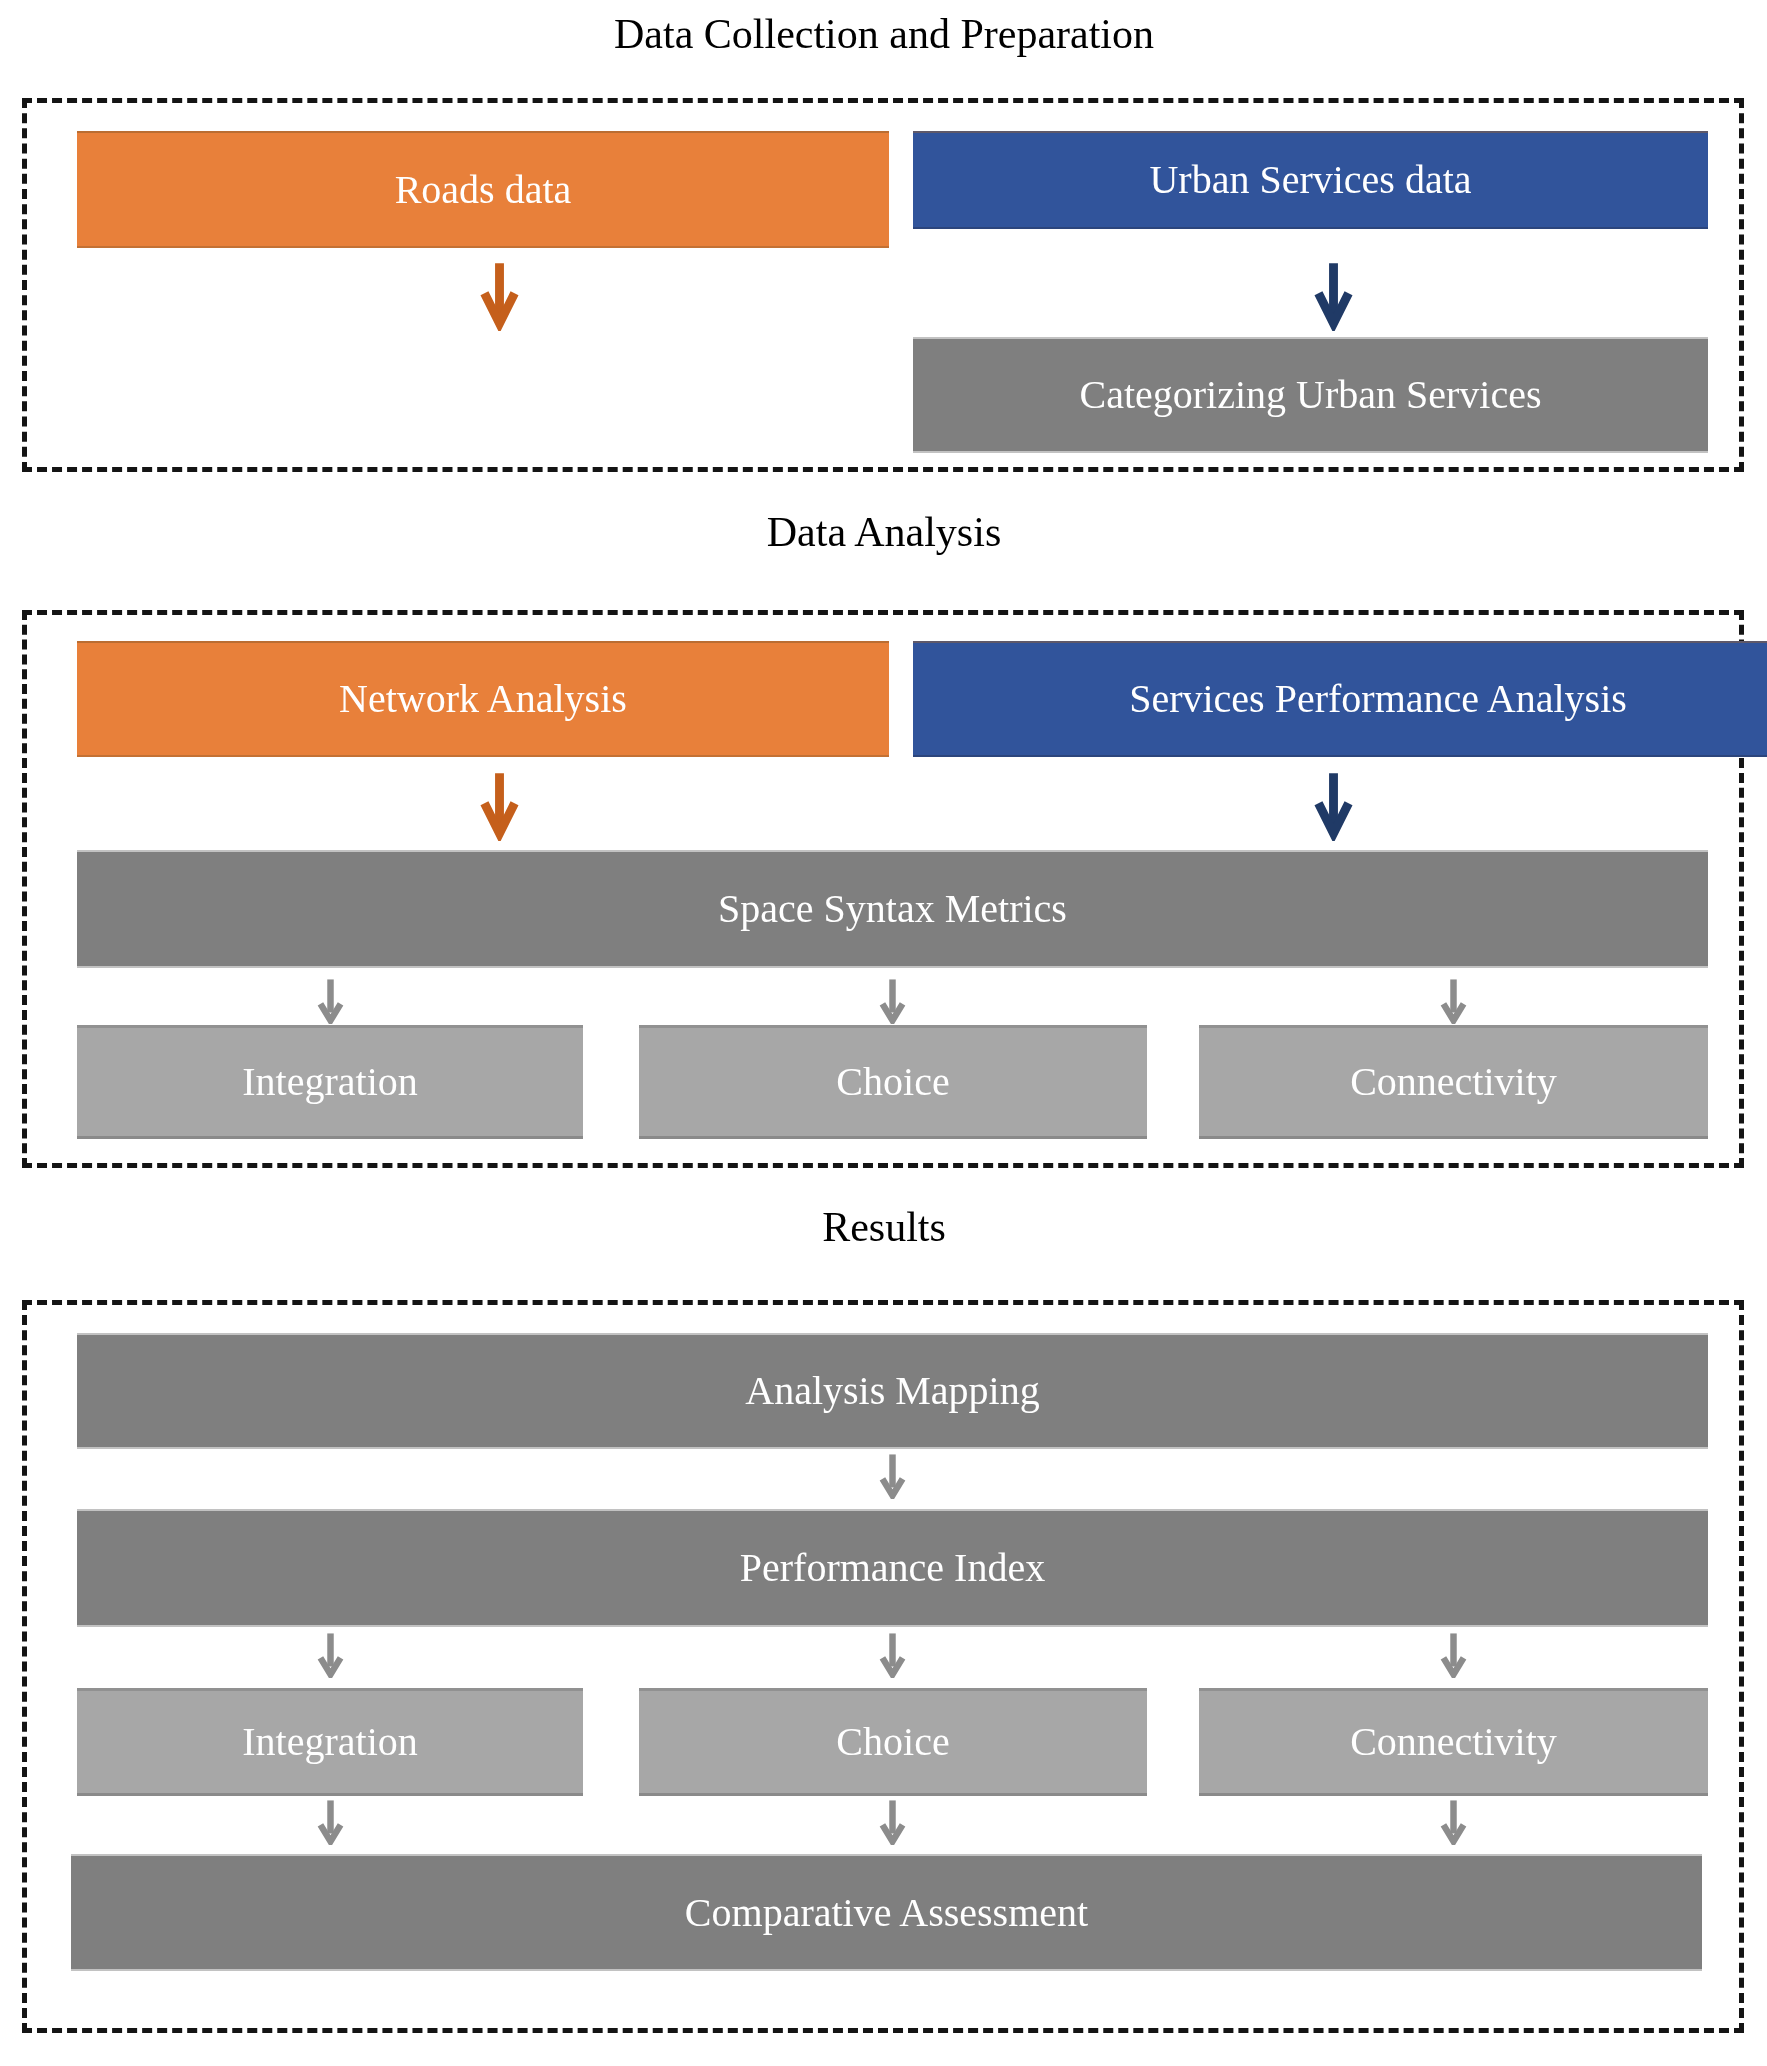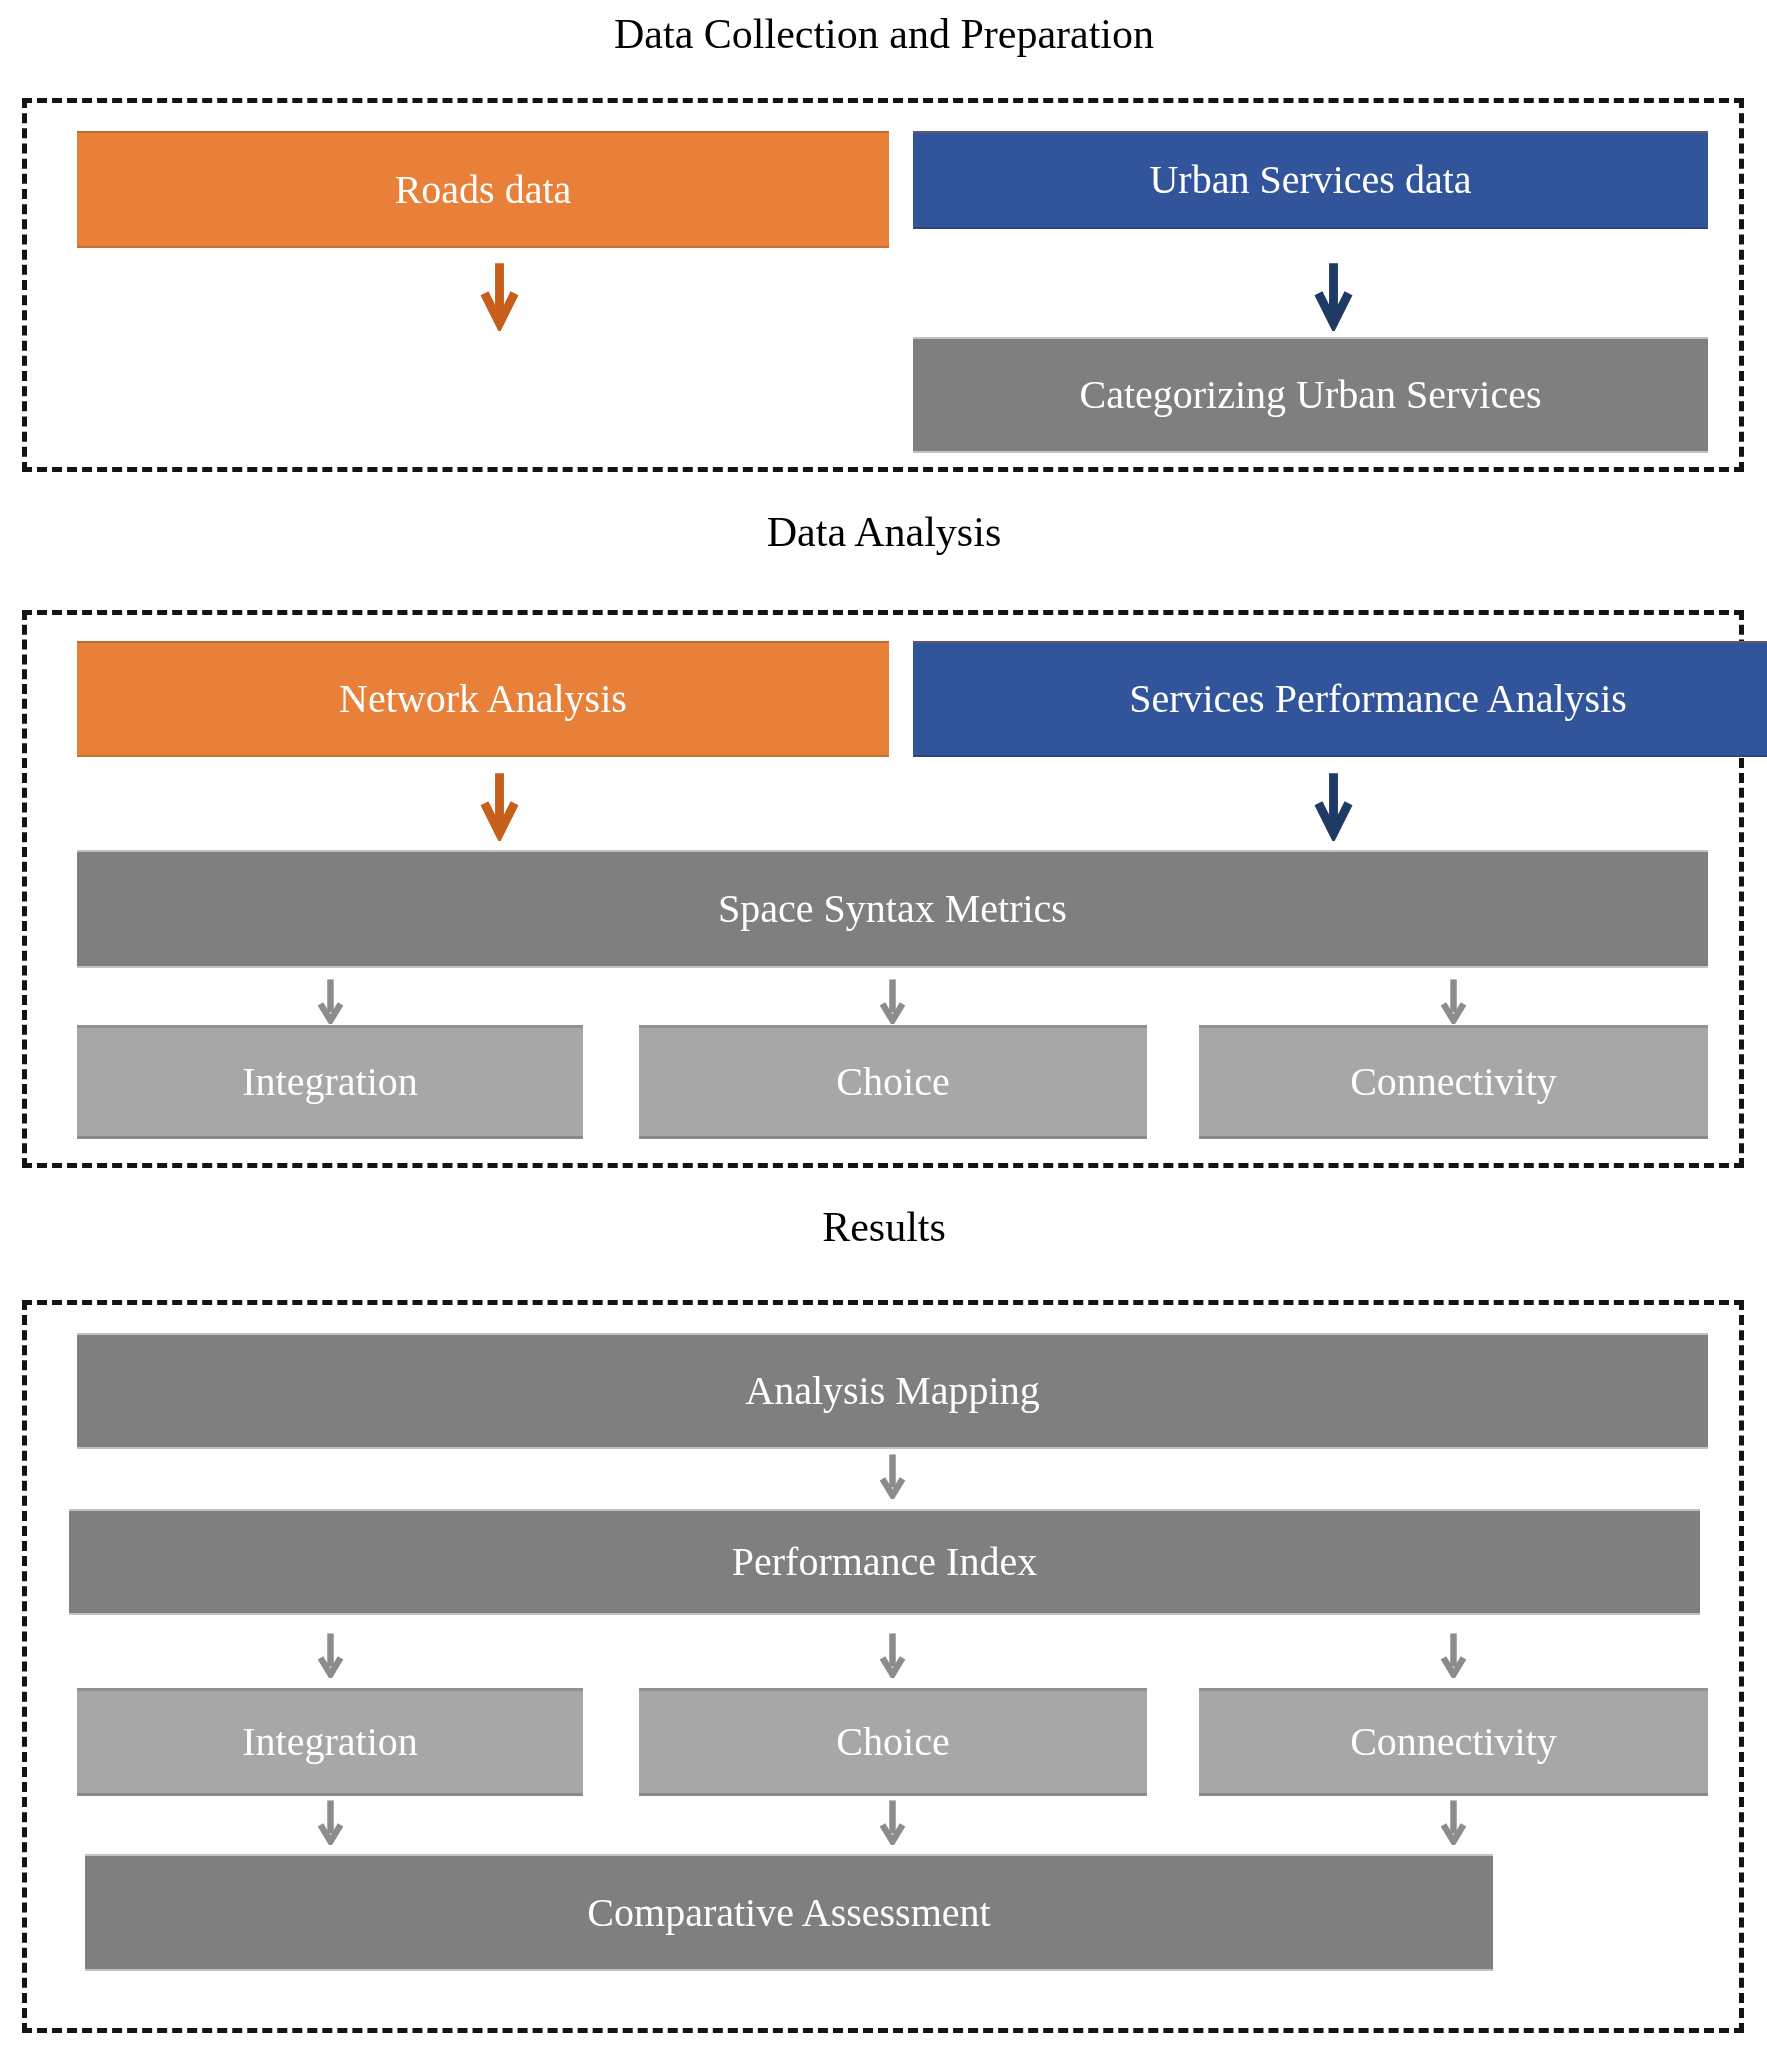--- a/index.html
+++ b/index.html
@@ -129,21 +129,21 @@
       <span class="boxlabel">Analysis Mapping</span>
     </div>
 
     <div class="arrow small a-gray" style="left:849px;top:148px">
       <svg viewBox="0 0 44 64" width="33" height="46">
           <line x1="22" y1="2" x2="22" y2="48"></line>
           <path d="M8,36 L22,59 L36,36"></path>
         </svg>
     </div>
 
-    <div class="fbox c-dark" style="left:42px;top:204px;width:1631px;height:106px">
+    <div class="fbox c-dark" style="left:50px;top:204px;width:1631px;height:118px">
       <span class="boxlabel">Performance Index</span>
     </div>
 
     <div class="arrow small a-gray" style="left:287px;top:327px">
       <svg viewBox="0 0 44 64" width="33" height="46">
           <line x1="22" y1="2" x2="22" y2="48"></line>
           <path d="M8,36 L22,59 L36,36"></path>
         </svg>
     </div>
     <div class="arrow small a-gray" style="left:849px;top:327px">
@@ -181,19 +181,19 @@
           <path d="M8,36 L22,59 L36,36"></path>
         </svg>
     </div>
     <div class="arrow small a-gray" style="left:1410px;top:494px">
       <svg viewBox="0 0 44 64" width="33" height="46">
           <line x1="22" y1="2" x2="22" y2="48"></line>
           <path d="M8,36 L22,59 L36,36"></path>
         </svg>
     </div>
 
-    <div class="fbox c-dark" style="left:58px;top:549px;width:1408px;height:117px">
+    <div class="fbox c-dark" style="left:44px;top:549px;width:1631px;height:117px">
       <span class="boxlabel">Comparative Assessment</span>
     </div>
   </section>
 
 </div>
 
 
 </body></html>

